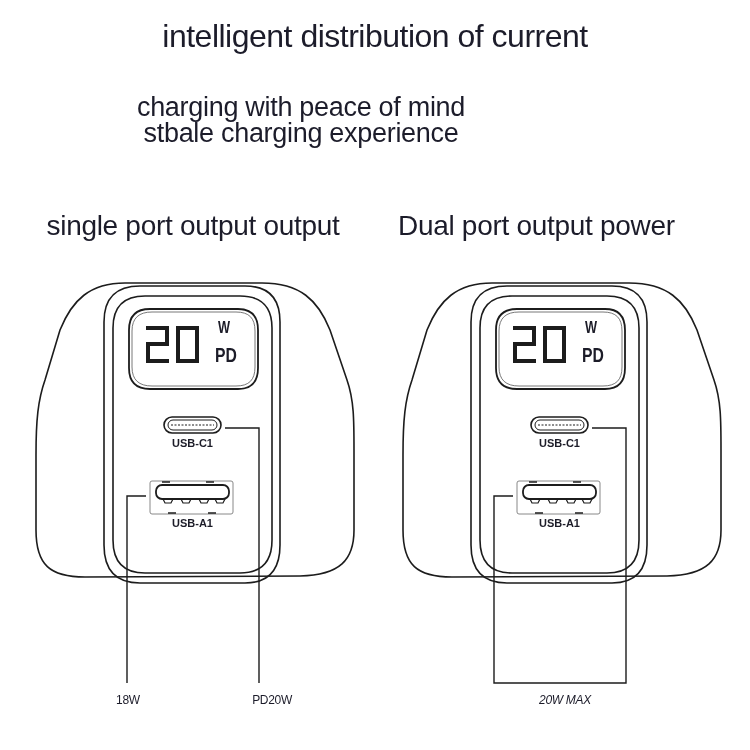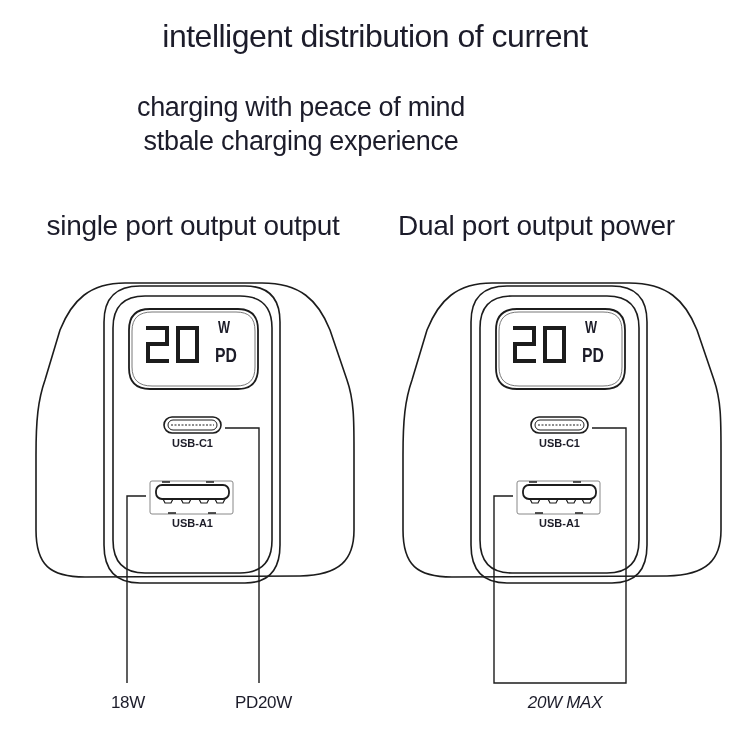--- a/index.html
+++ b/index.html
@@ -3,26 +3,26 @@
   <meta charset="utf-8">
   <style>
     html, body { margin: 0; padding: 0; background: #ffffff; }
     body { width: 750px; height: 750px; position: relative; overflow: hidden;
            font-family: "Liberation Sans", "DejaVu Sans", sans-serif; color: #1c1c28; }
     .title { position: absolute; left: 0; width: 750px; top: 18px; text-align: center;
              font-size: 32px; font-weight: 500; letter-spacing: -0.5px; color: #1c1c2a; }
     .sub { position: absolute; left: 0; width: 602px; text-align: center;
            font-size: 27px; color: #1c1c2a; letter-spacing: -0.3px; }
     .sub1 { top: 92px; }
-    .sub2 { top: 126px; text-align: center; }
+    .sub2 { top: 118px; text-align: center; }
     .sect { position: absolute; top: 210px; font-size: 28px; color: #1c1c2a; letter-spacing: -0.3px; }
     .sect-left { left: 32px; width: 322px; text-align: center; }
     .sect-right { left: 398px; width: 312px; }
     svg.diag { position: absolute; left: 0; top: 0; }
-    .plabel { position: absolute; top: 693px; font-size: 17px; color: #1c1c2a; letter-spacing: -0.3px; }
+    .plabel { position: absolute; top: 693px; font-size: 12px; color: #1c1c2a; letter-spacing: -0.3px; }
   </style>
 </head>
 <body>
 
 <div class="title">intelligent distribution of current</div>
 <div class="sub sub1">charging with peace of mind</div>
 <div class="sub sub2">stbale charging experience</div>
 
 <div class="sect sect-left">single port output output</div>
 <div class="sect sect-right">Dual port output power</div>

